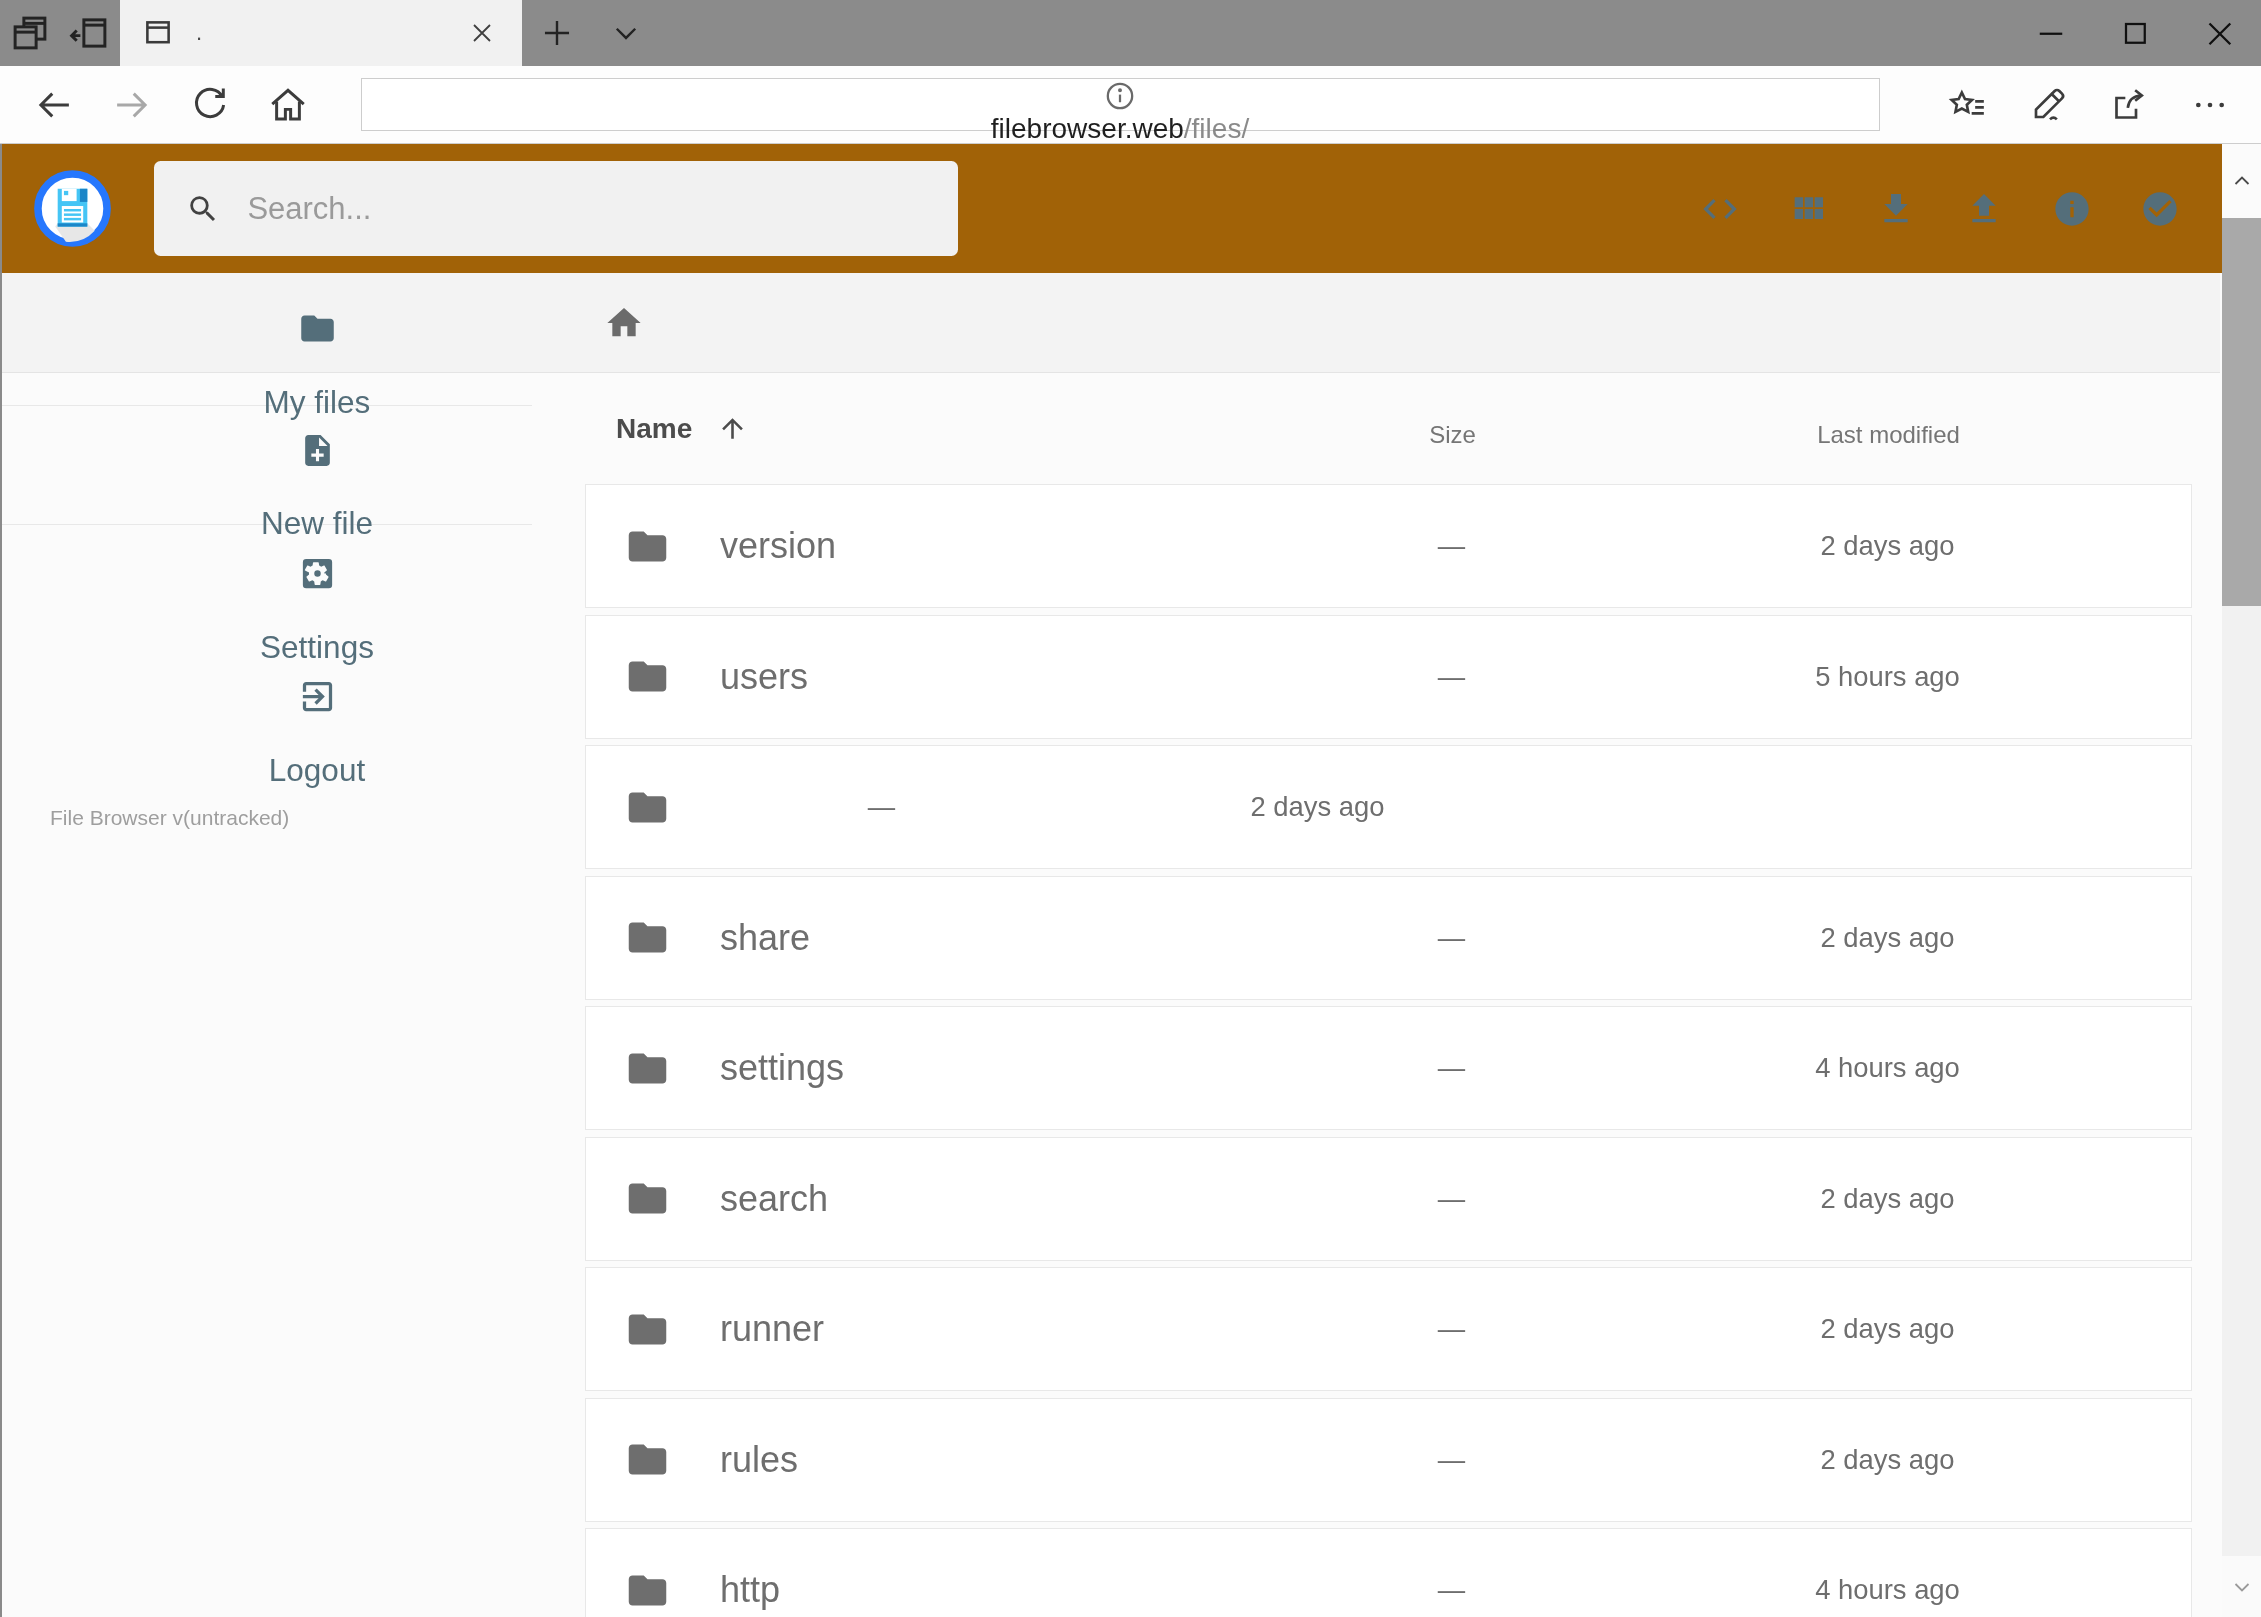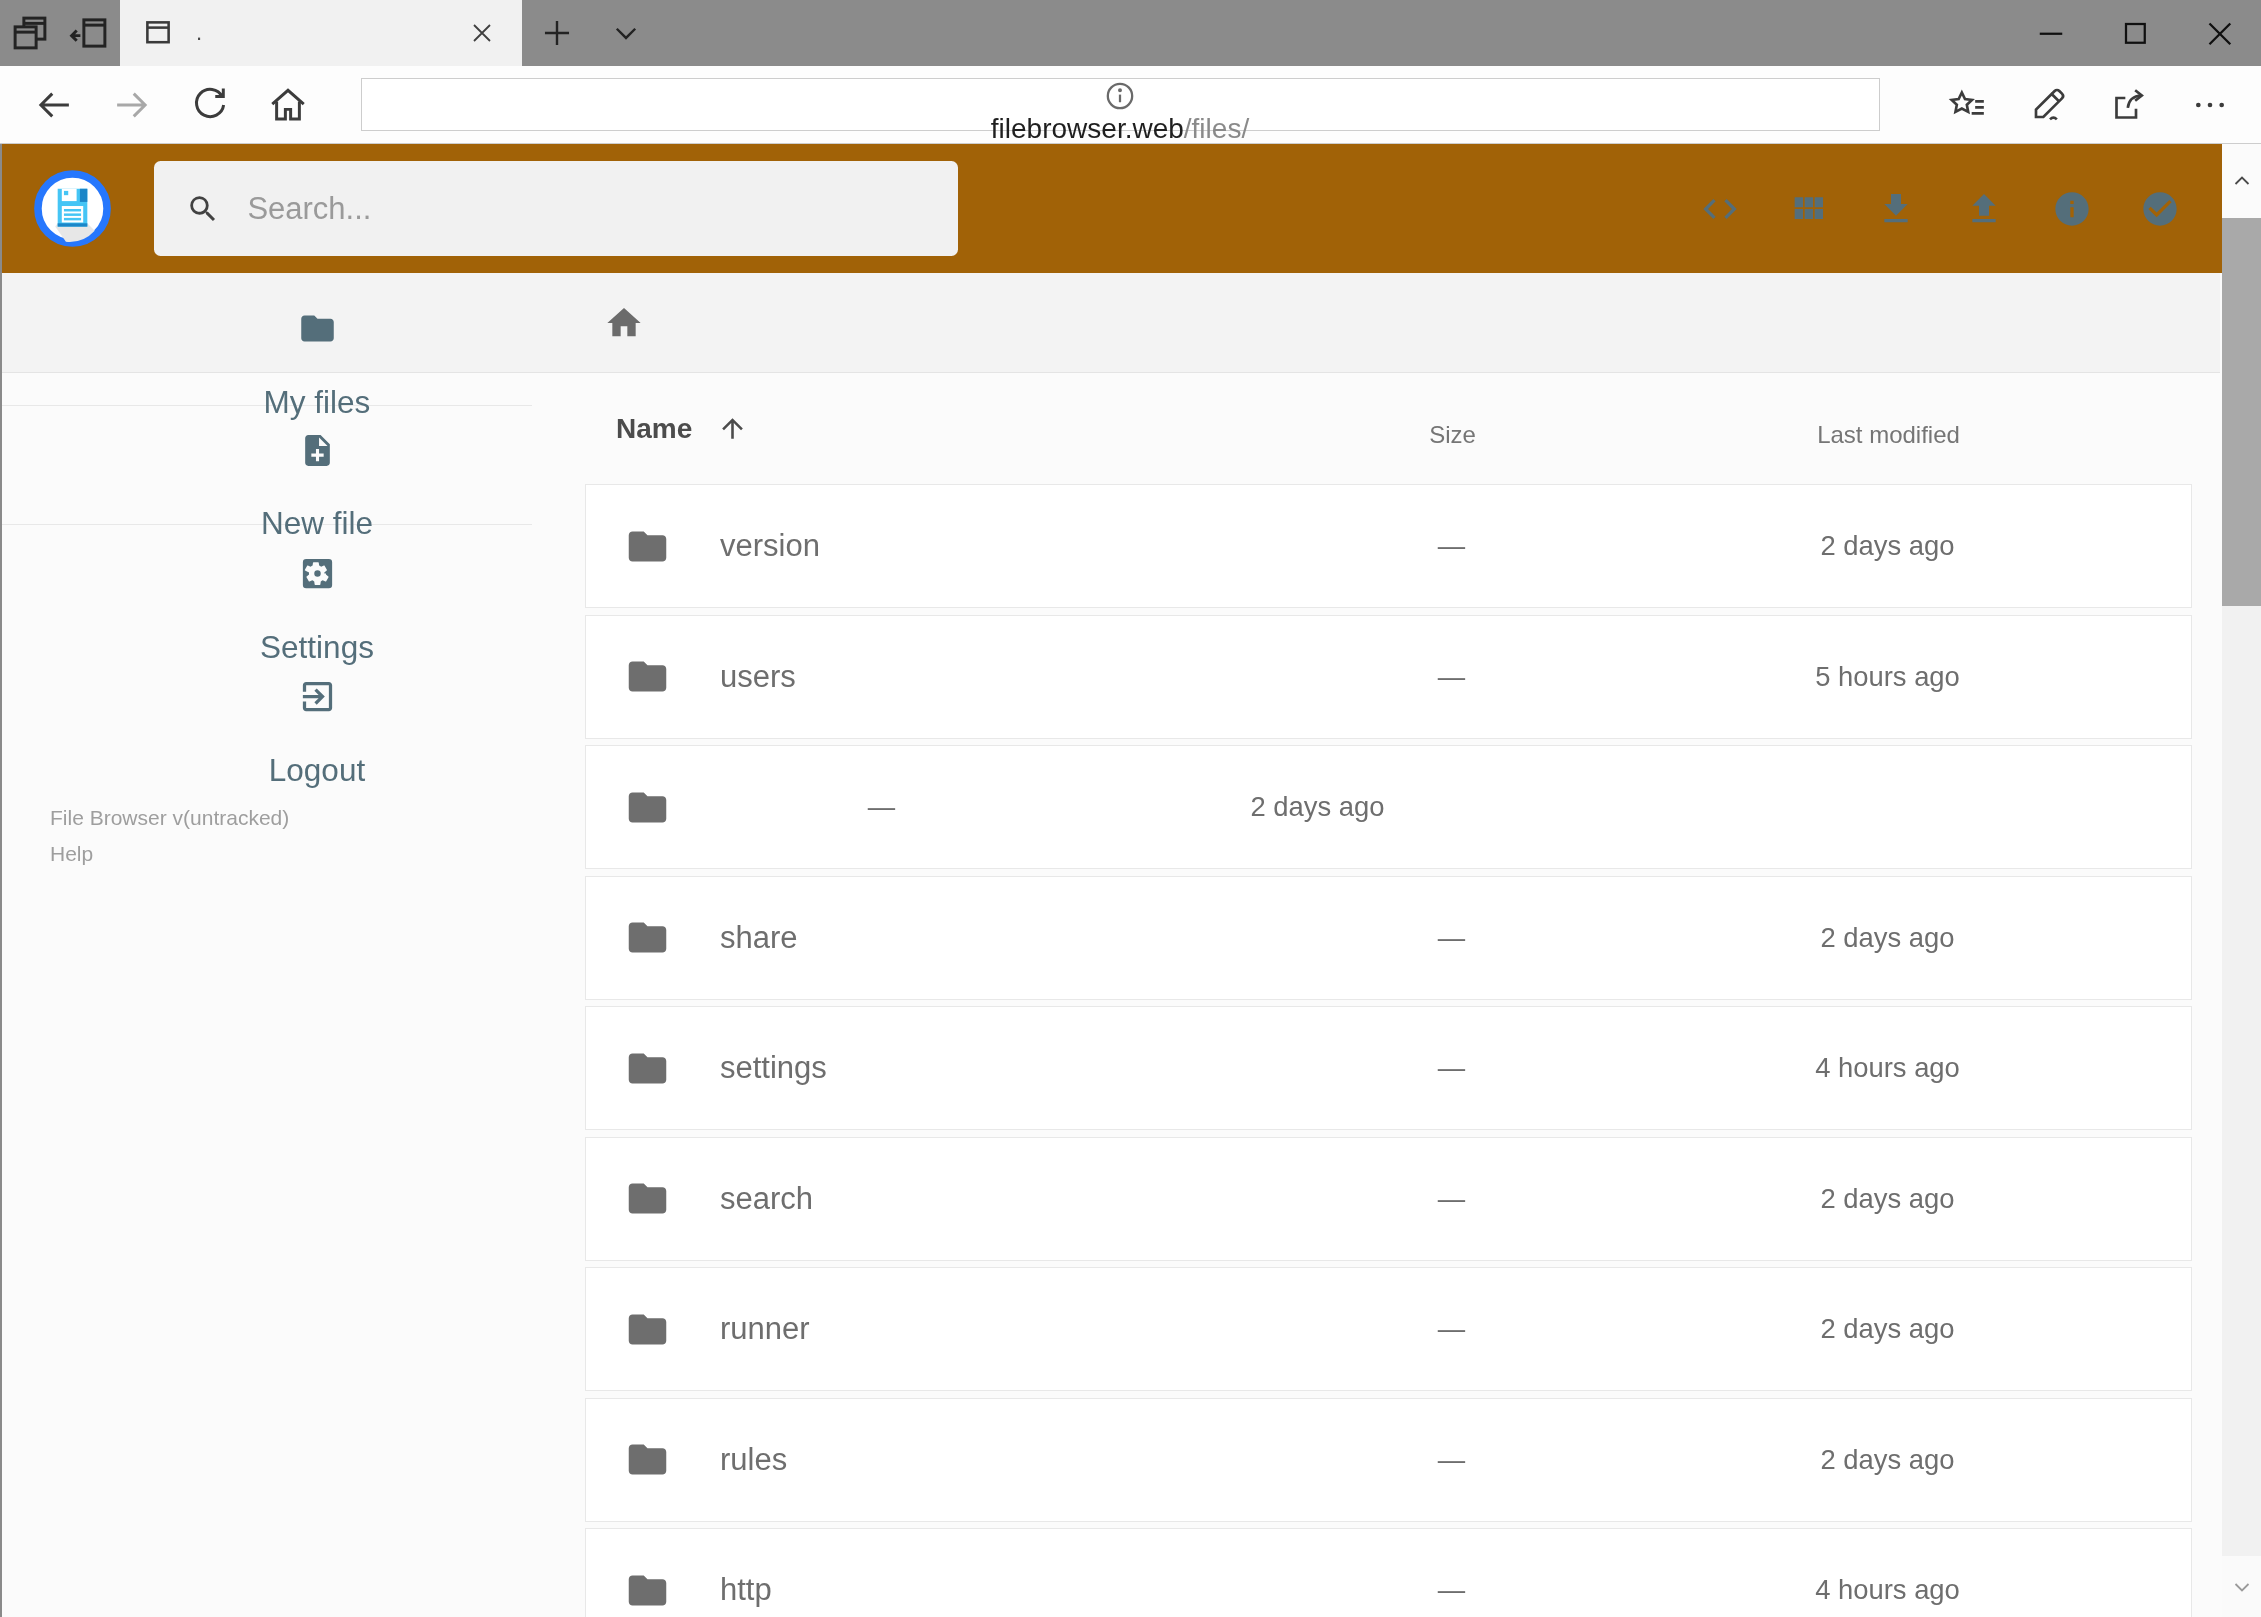--- a/index.html
+++ b/index.html
@@ -56,21 +56,21 @@
   .listhead { height:111px; display:flex; align-items:center; flex:none; }
   .lh-name { flex:1; display:flex; align-items:center; gap:25px; padding-left:31px; font-size:28px; font-weight:bold; color:#4c4c4c; }
   .col-size { width:323px; text-align:center; flex:none; }
   .col-mod  { width:549px; text-align:center; flex:none; }
   .col-pad  { width:29px; flex:none; }
   .listhead .col-size, .listhead .col-mod { font-size:24px; color:#757575;margin-top:12px; }
 
   .rows { flex:1; overflow:hidden; }
   .row { height:124px; background:#fff; border:1.6px solid #e8e8e8; margin-bottom:6.5px; display:flex; align-items:center; cursor:pointer; }
   .row-iconwrap { padding-left:39px; width:134px; flex:none; display:flex; align-items:center; }
-  .row-name { flex:1; font-size:31px; color:#6e6e6e; }
+  .row-name { flex:1; font-size:36px; color:#6e6e6e; }
   .row .col-size, .row .col-mod { font-size:27.4px; color:#6e6e6e; }
 
   
   .scrollbar { position:absolute; right:0; top:144px; bottom:0; width:39px; background:#f1f1f1; z-index:5; }
   .sb-up { height:74px; background:#fbfbfb; display:flex; align-items:center; justify-content:center; }
   .sb-thumb { position:absolute; top:74px; height:388px; left:0; right:0; background:#a9a9a9; }
   .sb-down { position:absolute; bottom:0; left:0; right:0; height:61px; background:#fafafa; display:flex; align-items:center; justify-content:center; }
 
   svg { display:block; }
 </style>
@@ -305,21 +305,20 @@
           <div class="side-item">
             <span>
               <svg width="39" height="39" viewBox="0 0 24 24" fill="#546e7a">
                   <path d="M10.09 15.59 11.5 17l5-5-5-5-1.41 1.41L12.67 11H3v2h9.67zM19 3H5c-1.11 0-2 .9-2 2v4h2V5h14v14H5v-4H3v4c0 1.1.89 2 2 2h14c1.1 0 2-.9 2-2V5c0-1.1-.9-2-2-2z"></path>
                 </svg>
             </span>
             <span class="lbl">Logout</span>
           </div>
           <div class="side-footer">
             <div>File Browser v(untracked)</div>
-            <div class="help">Help</div>
           </div>
         </aside>
 
         <main class="content">
           <div class="crumbs">
             <span>
               <svg width="40" height="40" viewBox="0 0 24 24" fill="#6b6b6b">
                   <path d="M10 20v-6h4v6h5v-8h3L12 3 2 12h3v8z"></path>
                 </svg>
             </span>

